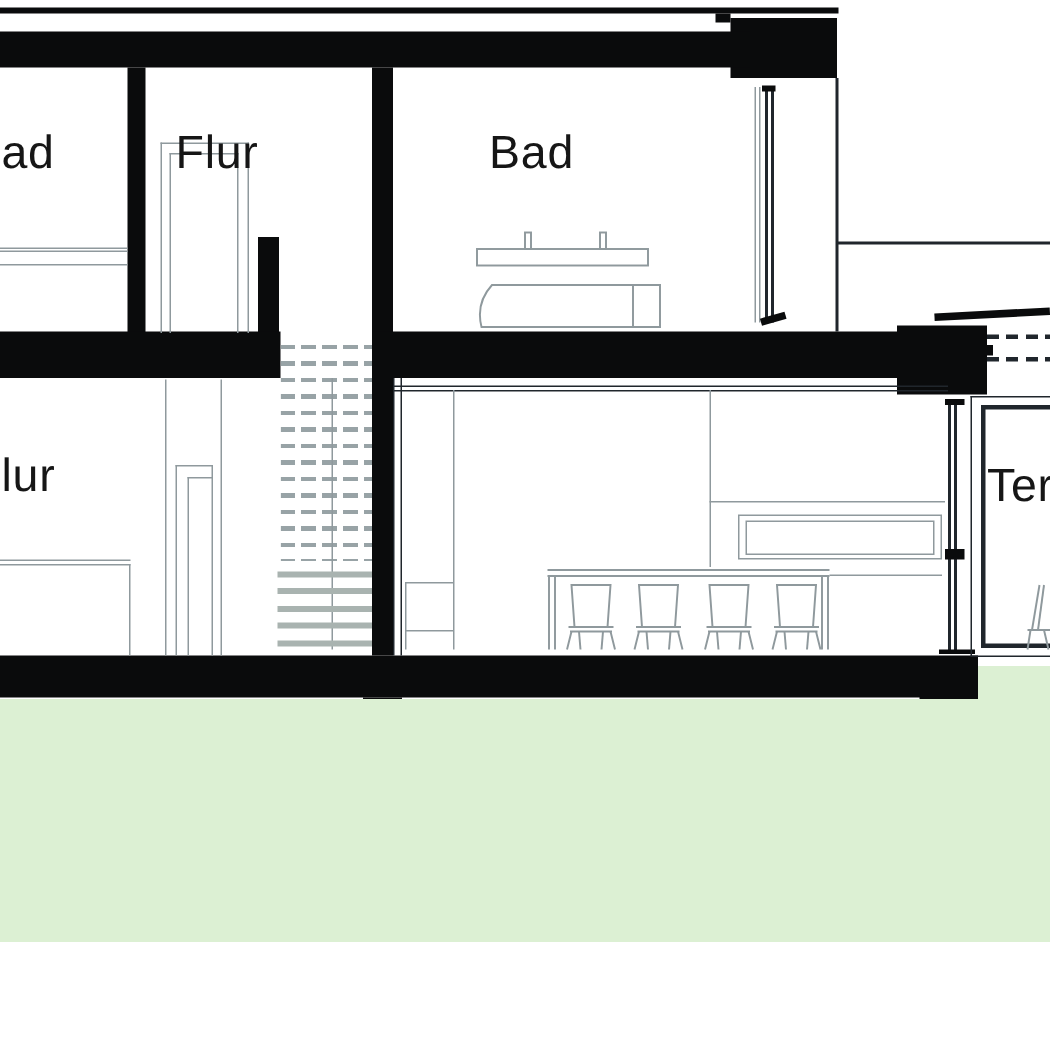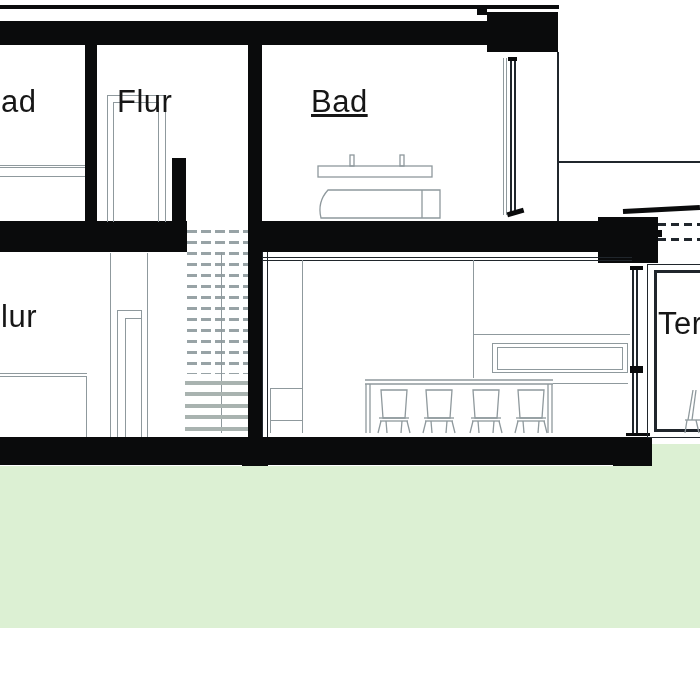--- a/index.html
+++ b/index.html
@@ -187,17 +187,17 @@
       <line x1="10" y1="4" x2="5" y2="34"></line>
       <line x1="13" y1="4" x2="9" y2="34"></line>
       <line x1="2" y1="34" x2="17" y2="34"></line>
       <line x1="4" y1="34" x2="2" y2="47"></line>
       <line x1="13" y1="34" x2="16" y2="47"></line>
     </g>
   </svg>
 
   <div class="lbl" style="left:1px;top:66px;">ad</div>
   <div class="lbl" style="left:117px;top:66px;">Flur</div>
-  <div class="lbl" style="left:311px;top:66px;text-decoration:underline;">Bad</div>
+  <div class="lbl" style="left:326px;top:66px;">Bad</div>
   <div class="lbl" style="left:1px;top:281px;">lur</div>
   <div class="lbl" style="left:658px;top:288px;">Ter</div>
 
 </div>
 
 </body></html>

